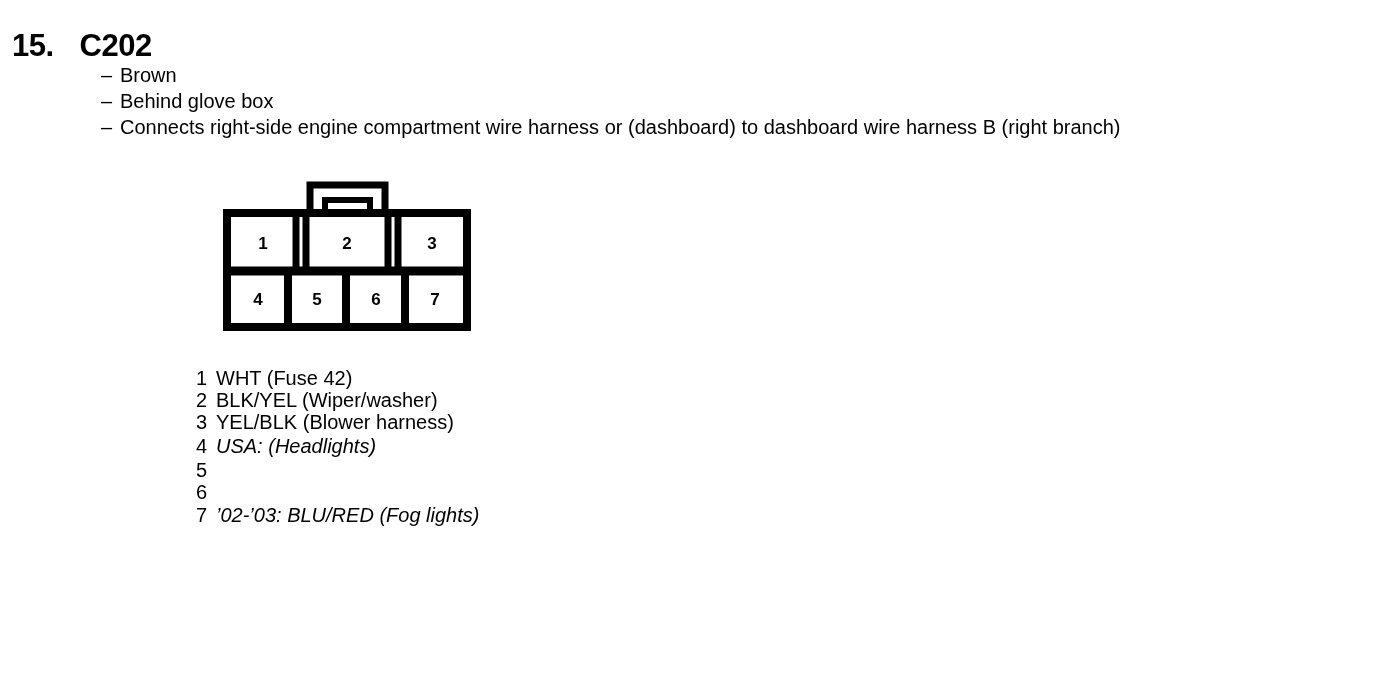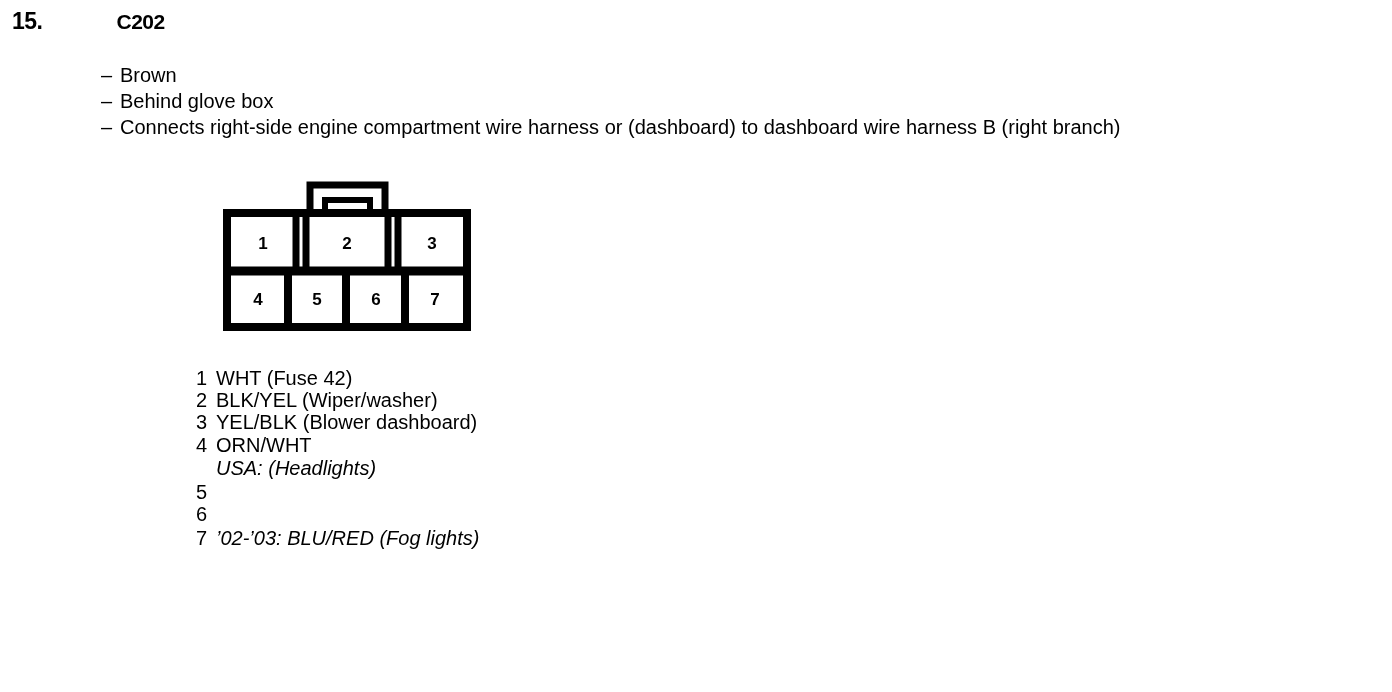--- a/index.html
+++ b/index.html
@@ -20,29 +20,30 @@
   
   #heading {
     position: absolute;
     left: 12px;
     top: 8px;
     display: flex;
     align-items: baseline;
     white-space: nowrap;
   }
   #heading .item-number {
-    font-size: 23px;
+    font-size: 31px;
     font-weight: bold;
     letter-spacing: -0.5px;
+    margin-top: 20px;
   }
   #heading .item-title {
-    font-size: 21px;
+    font-size: 31px;
     font-weight: bold;
     letter-spacing: -0.5px;
-    margin-left: 74px;
+    margin-left: 26px;
   }
 
   
   #description {
     position: absolute;
     left: 101px;
     top: 62px;
   }
   #description .desc-line {
     display: flex;
@@ -88,20 +89,21 @@
     line-height: 22.2px;
     white-space: nowrap;
   }
   #pin-list .pin-num {
     width: 20px;
     flex: 0 0 20px;
   }
   #pin-list .pin-desc {
     display: flex;
     flex-direction: column;
+    text-align: right;
   }
   #pin-list .pin-sub {
     line-height: 25.4px;
     white-space: nowrap;
     font-style: italic;
   }
 </style>
 </head>
 <body>
 
@@ -165,27 +167,26 @@
     </div>
     <div class="pin-row">
       <span class="pin-num">2</span>
       <span class="pin-desc">
         <span>BLK/YEL (Wiper/washer)</span>
       </span>
     </div>
     <div class="pin-row">
       <span class="pin-num">3</span>
       <span class="pin-desc">
-        <span>YEL/BLK (Blower dashboard)</span>
+        <span>YEL/BLK (Blower harness)</span>
       </span>
     </div>
     <div class="pin-row">
       <span class="pin-num">4</span>
       <span class="pin-desc">
-        <span>ORN/WHT</span>
         <span class="pin-sub">USA: (Headlights)</span>
       </span>
     </div>
     <div class="pin-row">
       <span class="pin-num">5</span>
     </div>
     <div class="pin-row">
       <span class="pin-num">6</span>
     </div>
     <div class="pin-row">

